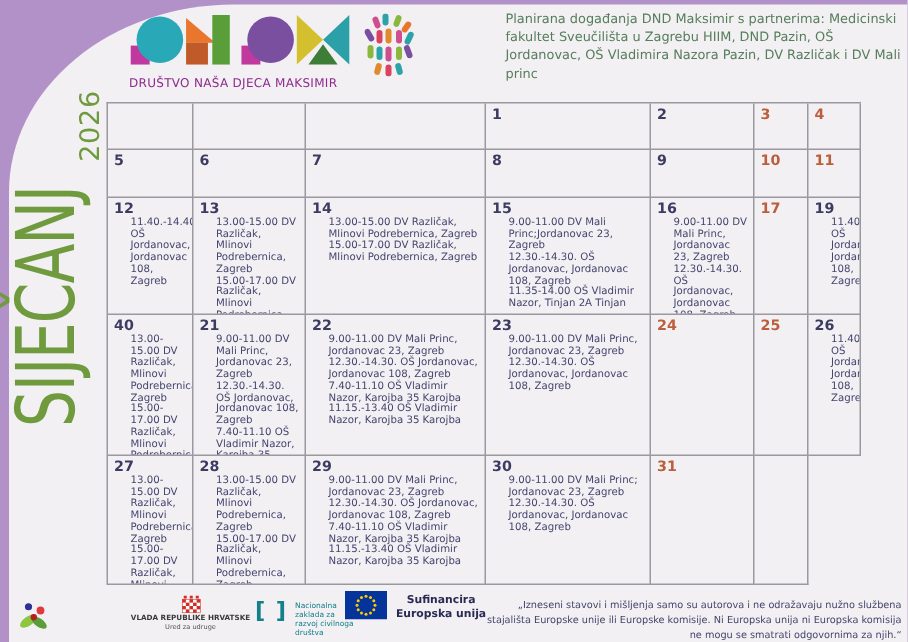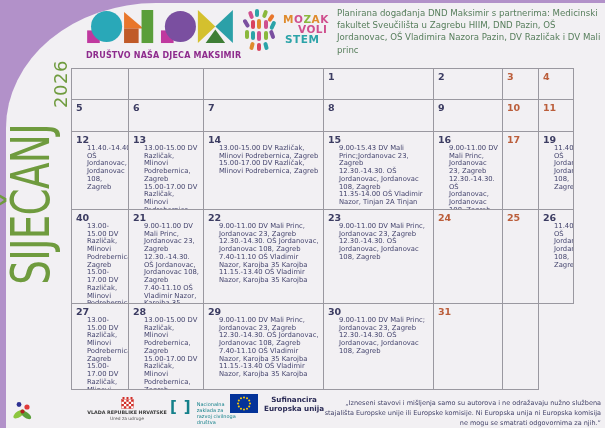--- a/index.html
+++ b/index.html
@@ -8,21 +8,21 @@
     background:#b291c9;
     font-family:"DejaVu Sans", sans-serif;
   }
   .card {
     position:absolute; left:6px; top:3px; right:0; bottom:0;
     background:#f2f0f3;
     border-top-left-radius:150px 125px;
   }
   
   .dndm-wrap { position:absolute; left:86px; top:10px; width:152px; }
-  .dndm-caption { margin-top:3px; font-size:8px; font-weight:bold; color:#8e2b8d; letter-spacing:.2px; white-space:nowrap; }
+  .dndm-caption { margin-top:3px; font-size:8px; font-weight:normal; color:#8e2b8d; letter-spacing:.2px; white-space:nowrap; }
   .stem-wrap { position:absolute; left:243px; top:9px; display:flex; gap:4px; }
   .stem-text { padding-top:5px; font-weight:bold; font-size:10.5px; line-height:10px; letter-spacing:.5px; }
   .stem-text .w2 { margin-left:15px; }
   .stem-text .w3 { margin-left:2px; }
   .announcement {
     position:absolute; left:337px; top:7px; width:264px;
     font-size:8.6px; line-height:1.42; color:#577e5c;
   }
   
   .month-box {
@@ -110,25 +110,20 @@
       <rect x="2" y="21" width="4" height="9" rx="2" fill="#8ab83d"></rect>
       <rect x="8" y="22" width="4" height="9" rx="2" fill="#2ba3a8"></rect>
       <rect x="14" y="22" width="4" height="10" rx="2" fill="#cf4f8e"></rect>
       <rect x="21" y="22" width="4" height="9" rx="2" fill="#8ab83d"></rect>
       <rect x="27" y="21" width="4" height="9" rx="2" fill="#7a4fa0" transform="rotate(-20 29 25)"></rect>
       <rect x="7" y="33" width="4" height="8" rx="2" fill="#df8b2d" transform="rotate(15 9 37)"></rect>
       <rect x="14" y="34" width="4" height="8" rx="2" fill="#d9435f"></rect>
       <rect x="21" y="33" width="4" height="8" rx="2" fill="#2ba3a8" transform="rotate(-15 23 37)"></rect>
     </g>
   </svg>
-  <div class="stem-text">
-    <div class="w1"><span style="color: rgb(223, 139, 45);">M</span><span style="color: rgb(207, 79, 142);">O</span><span style="color: rgb(138, 184, 61);">Z</span><span style="color: rgb(223, 139, 45);">A</span><span style="color: rgb(207, 79, 142);">K</span></div>
-    <div class="w2" style="color: rgb(207, 79, 142);">VOLI</div>
-    <div class="w3" style="color: rgb(43, 163, 168);">STEM</div>
-  </div>
 </div>
 
 <div class="announcement">Planirana događanja DND Maksimir s partnerima: Medicinski fakultet Sveučilišta u Zagrebu HIIM, DND Pazin, OŠ Jordanovac, OŠ Vladimira Nazora Pazin, DV Različak i DV Mali princ</div>
 
 <div class="month-box">
   <span>SIJEČANJ</span>
 </div>
 <div class="year-box">2026</div>
 
 <div class="grid">
@@ -183,21 +178,21 @@
       <div class="event">13.00-15.00 DV Različak, Mlinovi Podrebernica, Zagreb</div>
       <div class="event">15.00-17.00 DV Različak, Mlinovi Podrebernica, Zagreb</div>
     </div>
     <div class="cell">
       <div class="daynum">14</div>
       <div class="event">13.00-15.00 DV Različak, Mlinovi Podrebernica, Zagreb</div>
       <div class="event">15.00-17.00 DV Različak, Mlinovi Podrebernica, Zagreb</div>
     </div>
     <div class="cell">
       <div class="daynum">15</div>
-      <div class="event">9.00-15.43 DV Mali Princ;Jordanovac 23, Zagreb</div>
+      <div class="event">9.00-11.00 DV Mali Princ;Jordanovac 23, Zagreb</div>
       <div class="event">12.30.-14.30. OŠ Jordanovac, Jordanovac 108, Zagreb</div>
       <div class="event">11.35-14.00 OŠ Vladimir Nazor, Tinjan 2A Tinjan</div>
     </div>
     <div class="cell">
       <div class="daynum">16</div>
       <div class="event">9.00-11.00 DV Mali Princ, Jordanovac 23, Zagreb</div>
       <div class="event">12.30.-14.30. OŠ Jordanovac, Jordanovac 108, Zagreb</div>
     </div>
     <div class="cell">
       <div class="daynum weekend">17</div>

